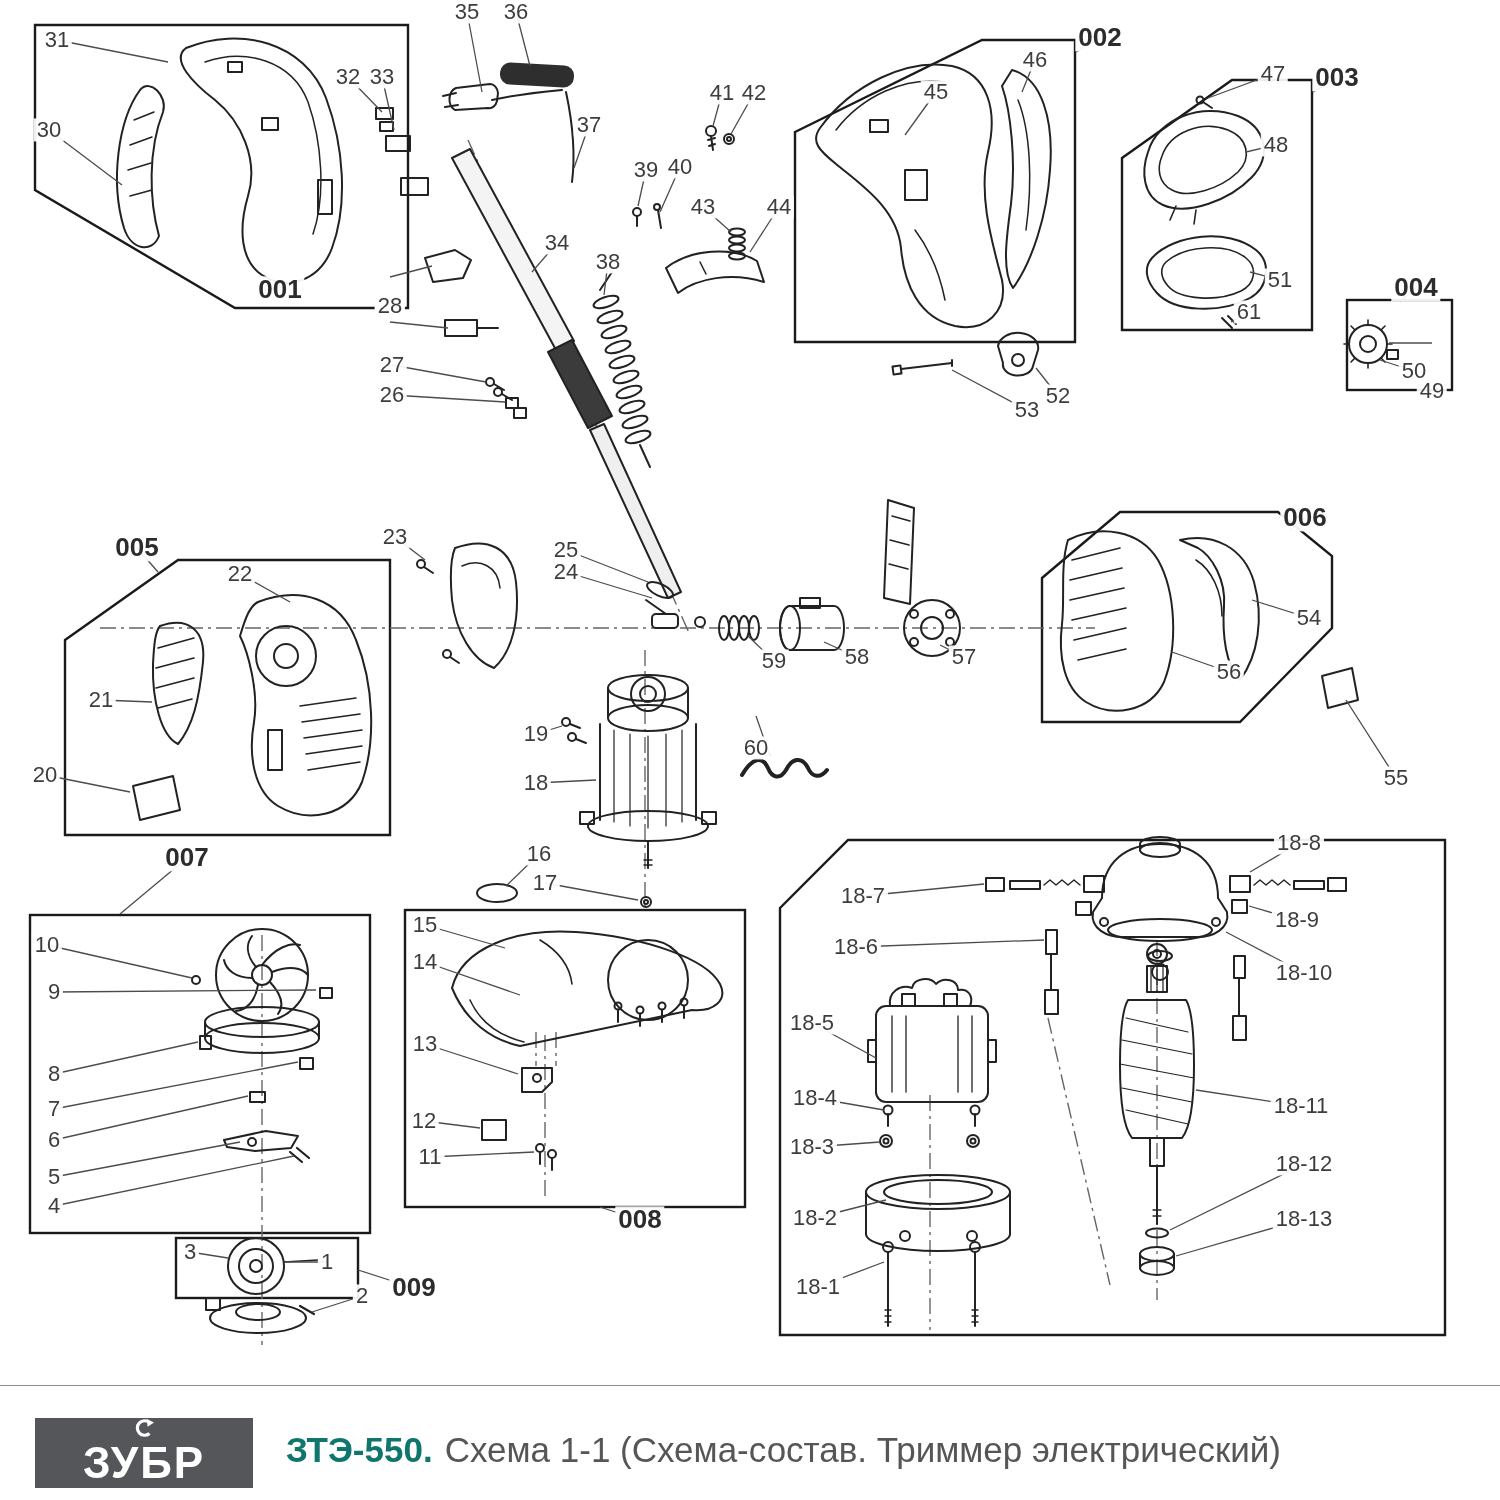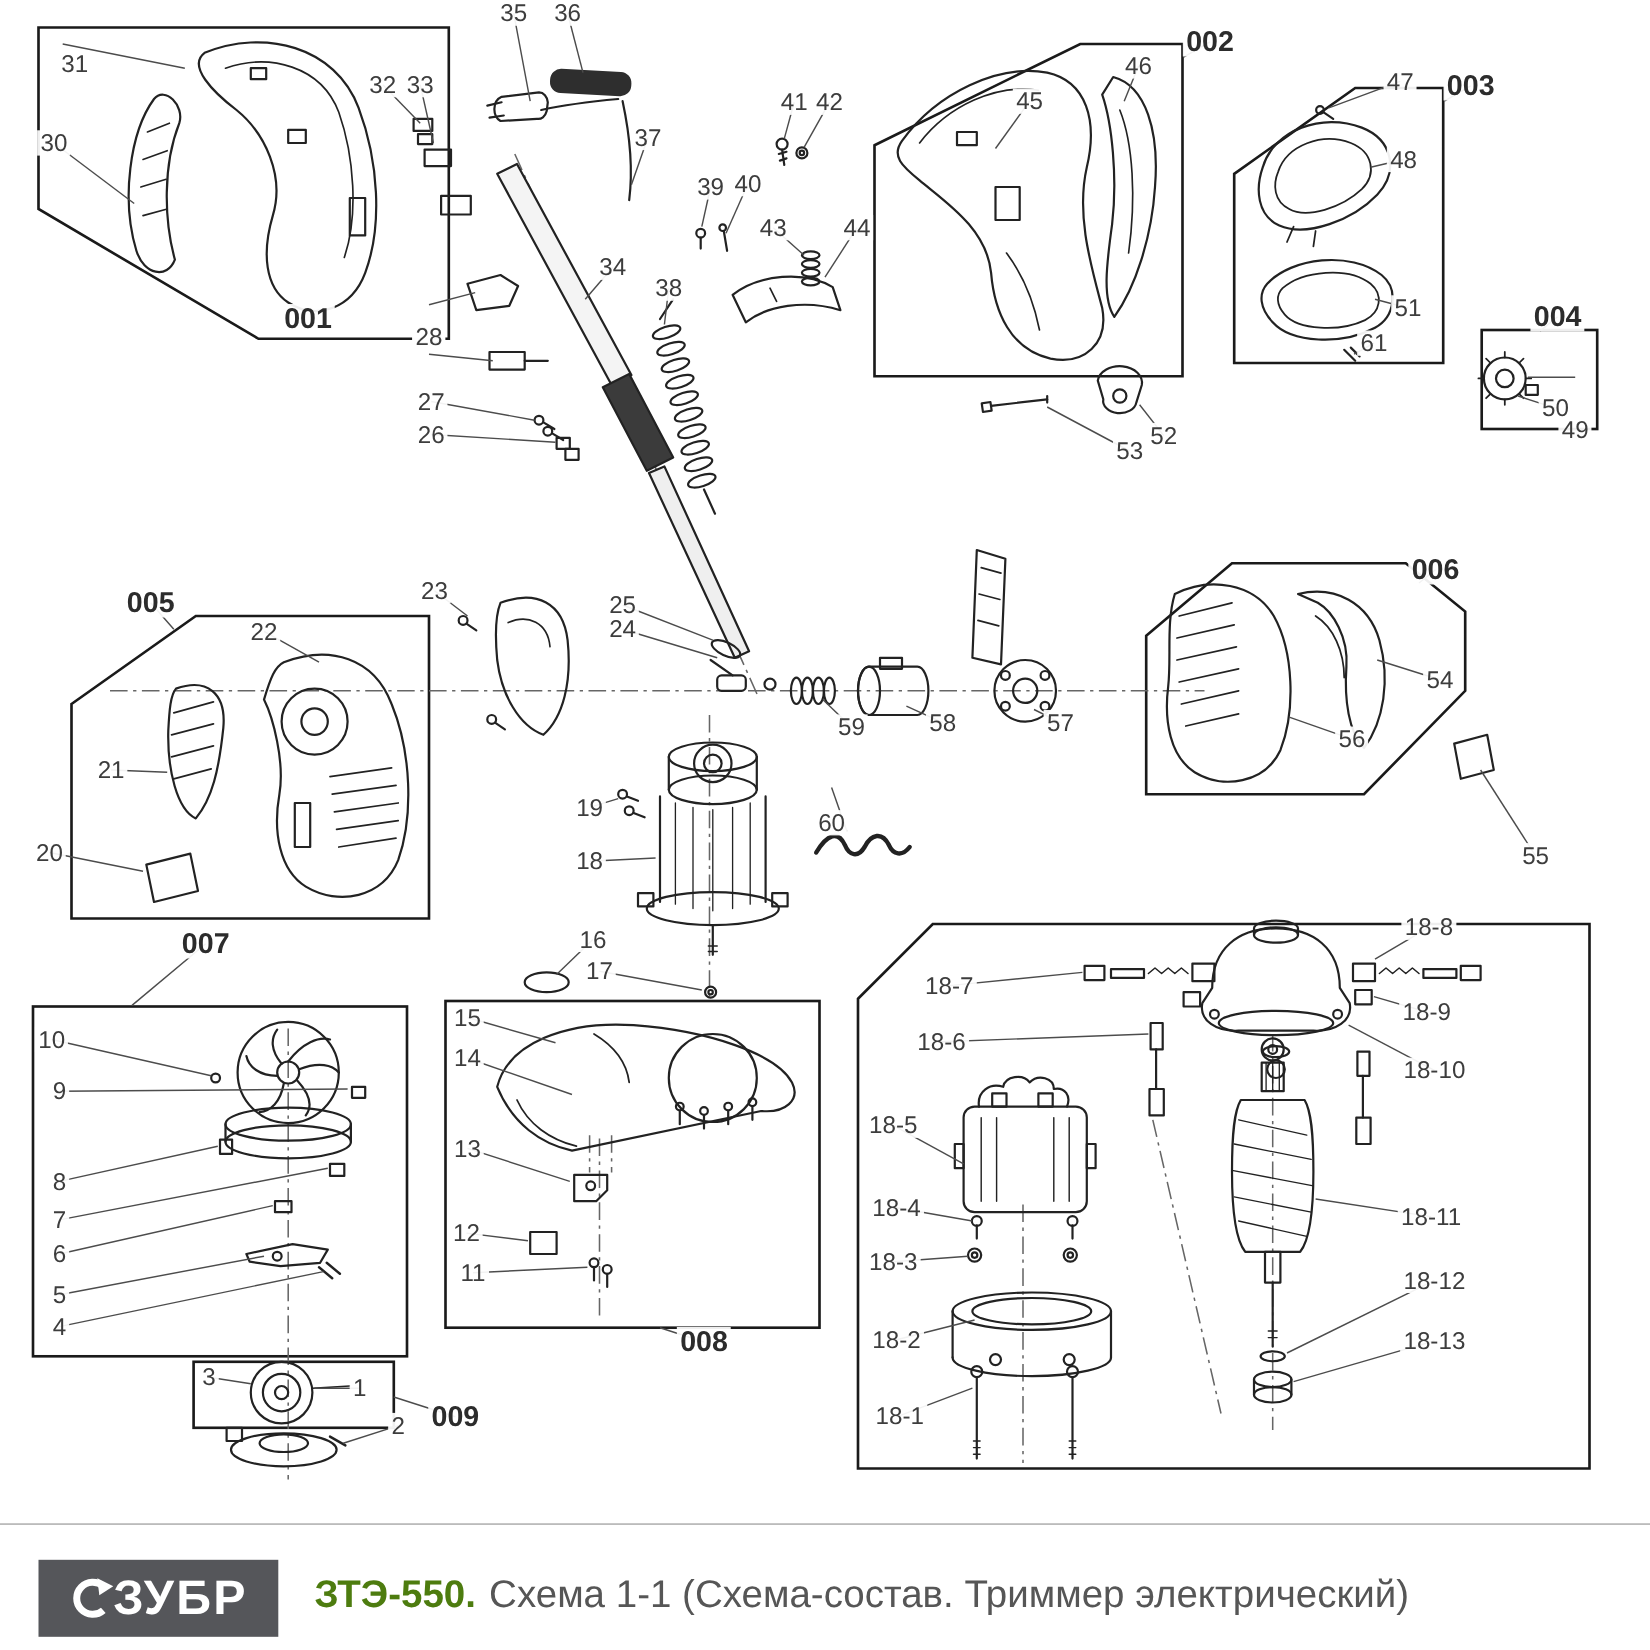--- a/index.html
+++ b/index.html
@@ -17,26 +17,26 @@
   }
   .group-label {
     position:absolute; transform:translate(-50%,-50%);
     font-size:26px; color:#2c2c2c;
     background:rgba(255,255,255,.93); padding:0 3px; white-space:nowrap; line-height:1.05;font-weight:bold;
   }
   .footer { position:absolute; left:0; right:0; top:1385px; height:115px; border-top:1px solid #8f8f8f; background:#fff; }
   .logo {
     position:absolute; left:35px; top:32px; width:218px; height:70px;
     background:var(--logo-bg); color:#fff;
-    display:flex; align-items:center; justify-content:center; 
+    display:flex; align-items:center; justify-content:center; flex-direction:column;
   }
   .logo-arrow { width:40px; height:40px; }
   .logo-text { font-size:44px; font-weight:bold; letter-spacing:2px; }
   .caption { position:absolute; left:286px; top:44px; font-size:35px; white-space:nowrap; }
-  .model { font-weight:bold; color:#4d7c0f; }
+  .model { font-weight:bold; color:#0f766e; }
   .subtitle { color:var(--caption-gray); margin-left:12px; }
 </style>
 </head>
 <body>
 
 <div class="page">
 
   <svg class="art" viewBox="0 0 1500 1500">
 
     <g stroke="#1a1a1a" stroke-width="2.4" fill="none">
@@ -519,21 +519,21 @@
       <line x1="1337" y1="78" x2="1313" y2="92"></line>
       <line x1="1416" y1="288" x2="1400" y2="301"></line>
       <line x1="137" y1="548" x2="158" y2="572"></line>
       <line x1="1305" y1="518" x2="1290" y2="530"></line>
       <line x1="187" y1="858" x2="120" y2="914"></line>
       <line x1="640" y1="1220" x2="600" y2="1207"></line>
       <line x1="414" y1="1288" x2="358" y2="1270"></line>
     </svg>
 
   <div id="label-layer">
-      <div class="part-label" style="left: 57px; top: 58px; margin-left: 11px;">31</div>
+      <div class="part-label" style="left: 57px; top: 40px;">31</div>
       <div class="part-label" style="left: 49px; top: 130px;">30</div>
       <div class="part-label" style="left: 348px; top: 77px;">32</div>
       <div class="part-label" style="left: 382px; top: 77px;">33</div>
       <div class="part-label" style="left: 467px; top: 12px;">35</div>
       <div class="part-label" style="left: 516px; top: 12px;">36</div>
       <div class="part-label" style="left: 589px; top: 125px;">37</div>
       <div class="part-label" style="left: 722px; top: 93px;">41</div>
       <div class="part-label" style="left: 754px; top: 93px;">42</div>
       <div class="part-label" style="left: 646px; top: 170px;">39</div>
       <div class="part-label" style="left: 680px; top: 167px;">40</div>

